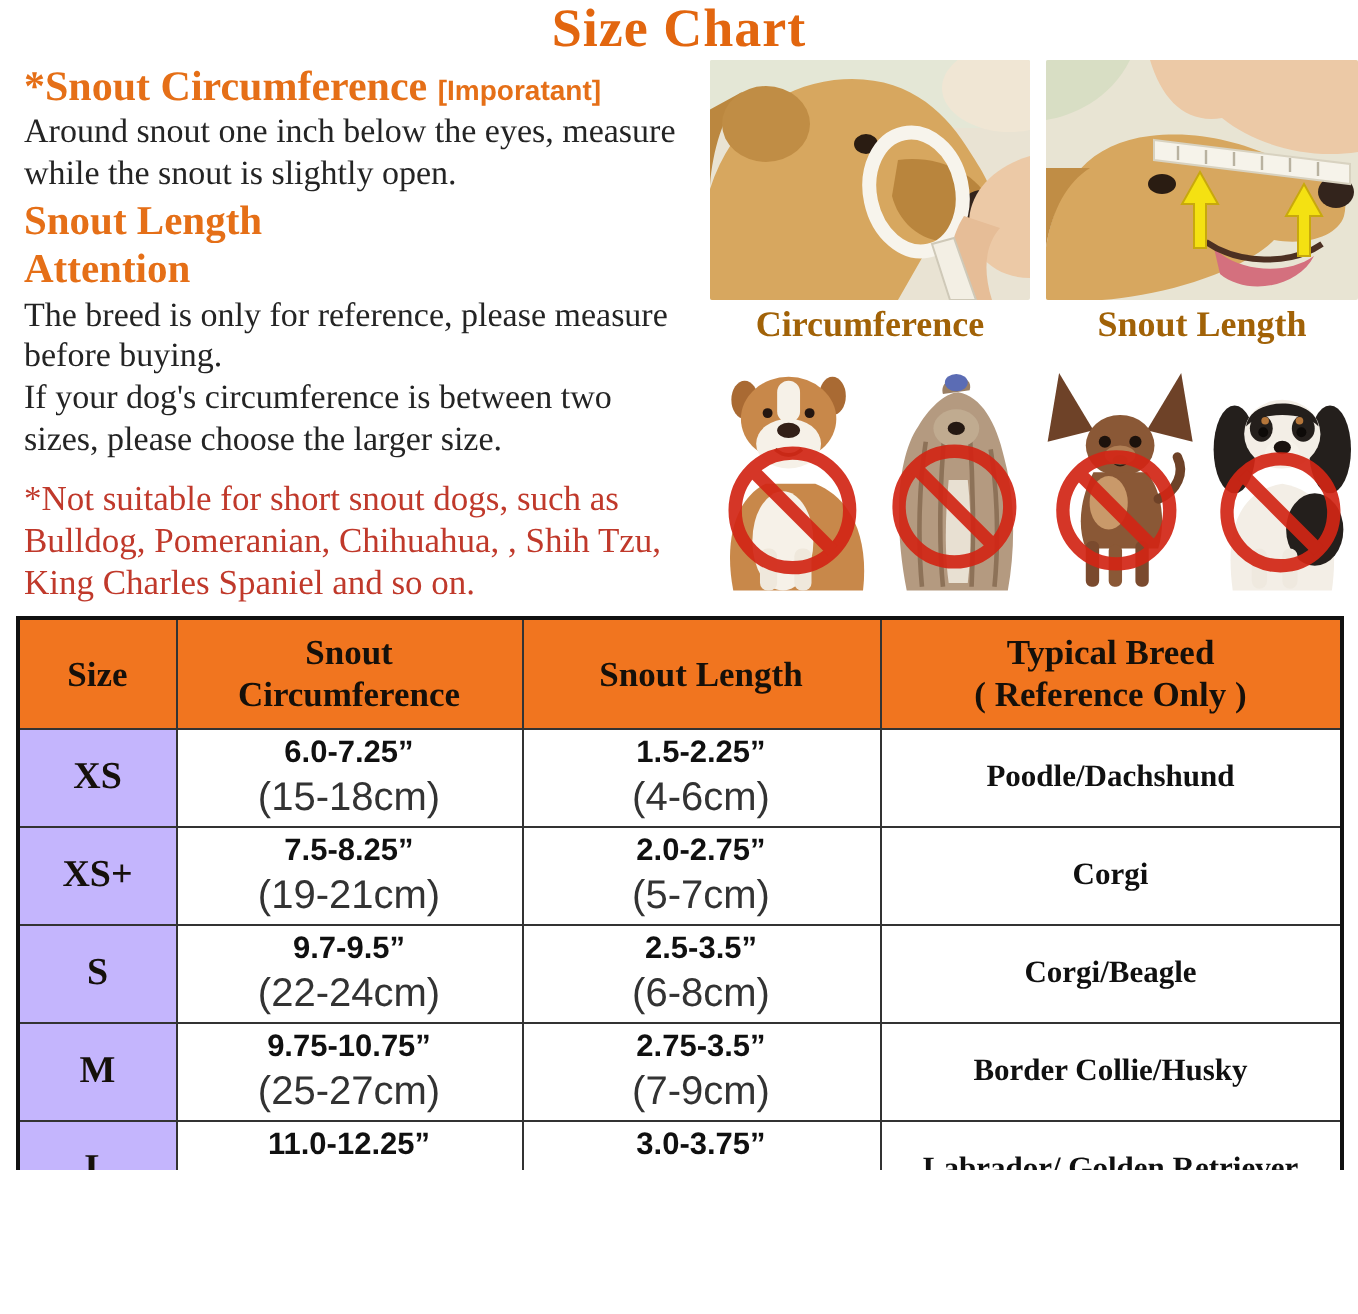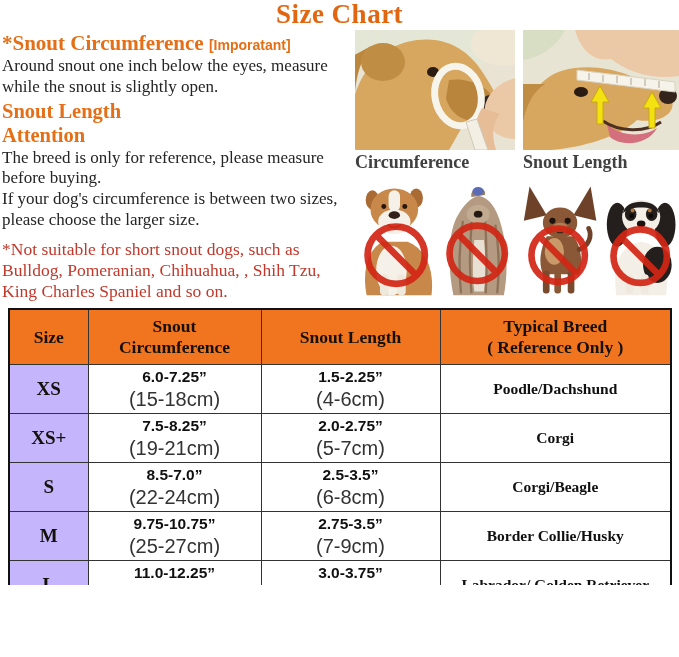--- a/index.html
+++ b/index.html
@@ -6,33 +6,33 @@
   html,body { margin:0; padding:0; background:#fff; }
   .canvas {
     width:679px; height:585px; background:#fff; position:relative;
     font-family:"Liberation Serif", serif; color:#212121; overflow:hidden;
   }
   .page-title {
     text-align:center; font-size:27px; font-weight:bold; color:#E2660F;
     padding-top:0px; line-height:28px; letter-spacing:.5px;
   }
   .columns { display:flex; align-items:flex-start; }
-  .left-col { width:345px; padding:2px 2px 0 2px; }
+  .left-col { width:345px; padding:2px 2px 0 12px; }
   .right-col { width:334px; }
 
   .h-orange { color:#E56F17; font-weight:bold; font-size:20.5px; line-height:1.1; margin:2px 0 1px 0; }
   .h-orange.first { font-size:21px; }
   .h-tag { font-family:"Liberation Sans", sans-serif; font-weight:bold; font-size:14px; color:#E56F17; }
   .body-p { font-size:17px; line-height:1.22; margin:0 0 2px 0; color:#242424; }
   .warning-p { font-size:17.5px; line-height:1.2; margin:8px 0 0 0; color:#C0392B; }
 
   .photos { display:flex; gap:8px; padding-left:10px; padding-top:2px; }
   .photo-fig { margin:0; }
   .photo-fig svg { display:block; border-radius:1px; }
-  .photo-cap { color:#404040; font-weight:bold; font-size:18px; margin-top:3px; line-height:1; }
+  .photo-cap { text-align:center; color:#a16207; font-weight:bold; font-size:18px; margin-top:3px; line-height:1; }
 
   .dogs { display:flex; align-items:flex-end; margin-top:9px; padding-left:14px; gap:3px; }
   .dogs svg { display:block; }
 
   table.size-table {
     border-collapse:collapse; margin:6px 0 0 8px; width:662px; table-layout:fixed;
     border:2px solid #111;
   }
   .size-table th, .size-table td {
     border:1.6px solid #333; text-align:center; vertical-align:middle; padding:0;
@@ -254,21 +254,21 @@
             <div class="meas-in">2.0-2.75”</div>
             <div class="meas-cm">(5-7cm)</div>
           </td>
         <td class="breed-cell">
             <div>Corgi</div>
           </td>
       </tr>
       <tr>
         <td class="size-cell">S</td>
         <td>
-            <div class="meas-in">8.5-7.0”</div>
+            <div class="meas-in">9.7-9.5”</div>
             <div class="meas-cm">(22-24cm)</div>
           </td>
         <td>
             <div class="meas-in">2.5-3.5”</div>
             <div class="meas-cm">(6-8cm)</div>
           </td>
         <td class="breed-cell">
             <div>Corgi/Beagle</div>
           </td>
       </tr>

